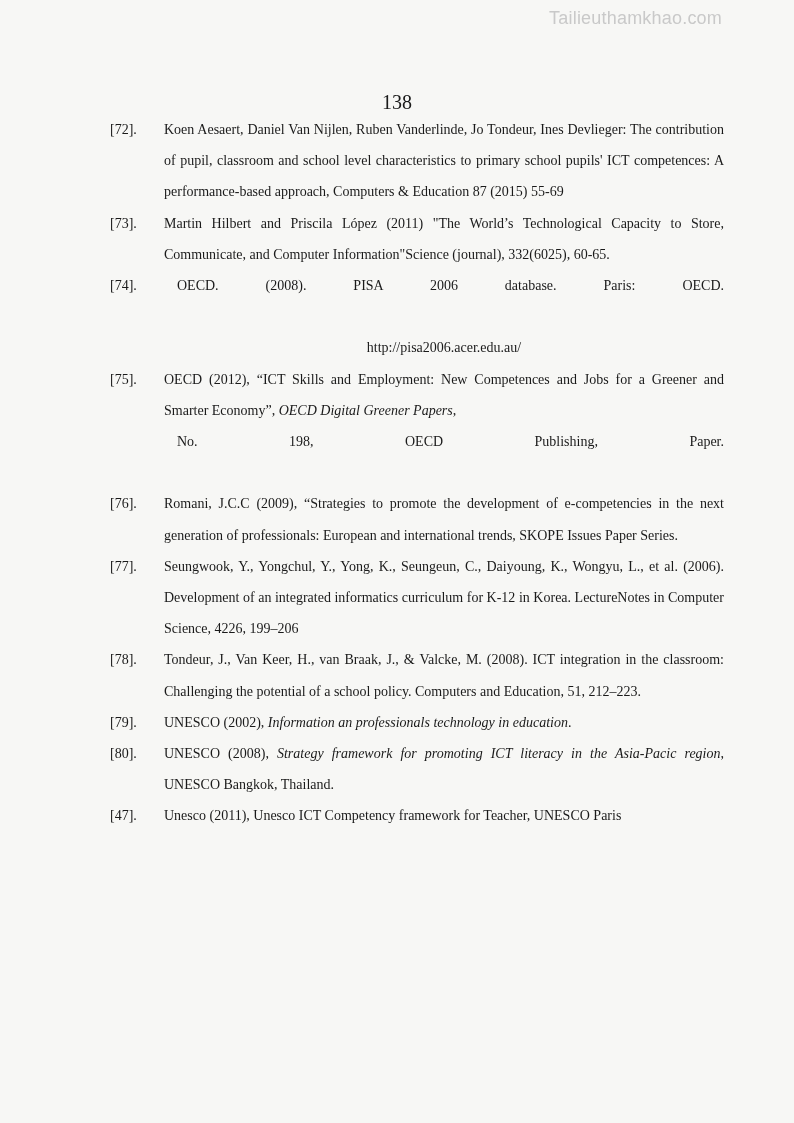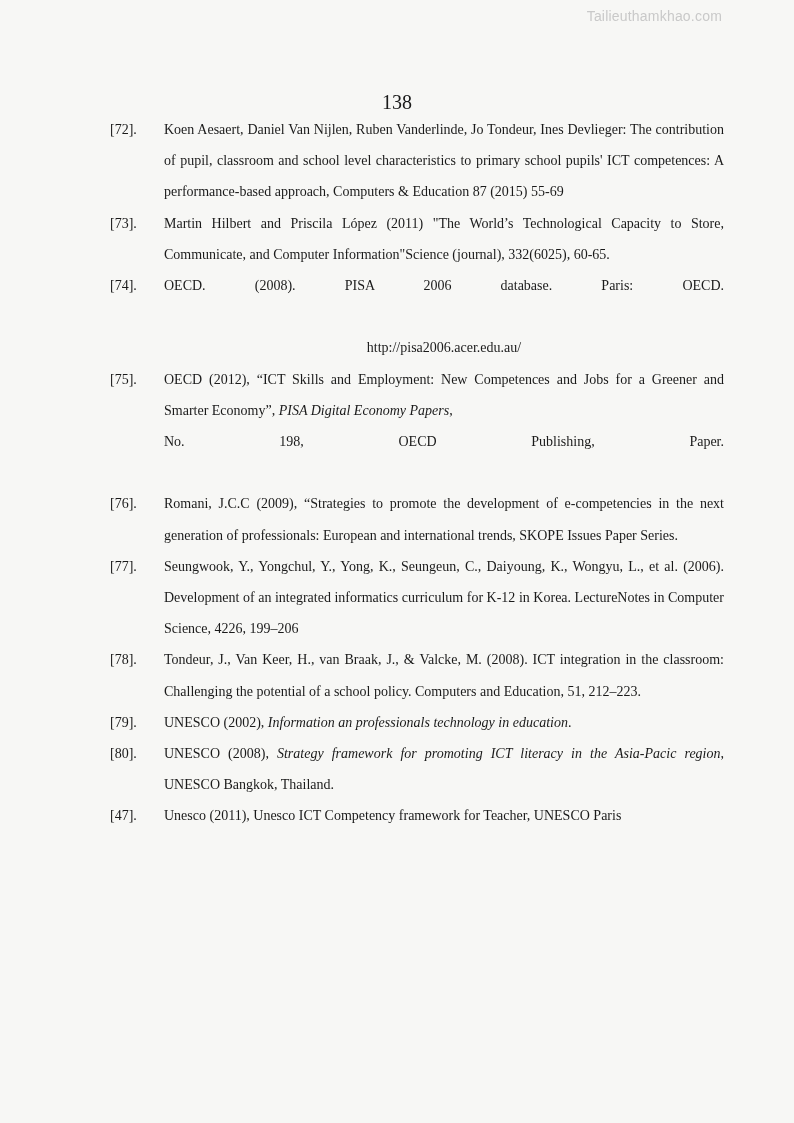--- a/index.html
+++ b/index.html
@@ -14,21 +14,21 @@
     color: #1a1a1a;
     position: relative;
     overflow: hidden;
   }
 
   .watermark {
     position: absolute;
     top: 8px;
     right: 72px;
     font-family: "Liberation Sans", sans-serif;
-    font-size: 14px;
+    font-size: 18px;
     color: #c9c9c9;
     letter-spacing: 0.2px;
     user-select: none;
     white-space: nowrap;
   }
 
   .page-number {
     position: absolute;
     top: 92px;
     left: 0;
@@ -63,20 +63,21 @@
     text-align: justify;
     text-justify: inter-word;
     hyphens: none;
   }
 
   
   .ref-body .stretch {
     display: block;
     text-align: justify;
     text-justify: inter-word;
+    margin-left: 13px;
   }
   .ref-body .stretch::after {
     content: "";
     display: inline-block;
     width: 100%;
     height: 0;
   }
   .ref-body .tail {
     display: block;
     text-align: center;
@@ -102,21 +103,21 @@
     </div>
     <div class="ref">
       <div class="ref-label">[74].</div>
       <div class="ref-body">
         <span class="stretch">OECD. (2008). PISA 2006 database. Paris: OECD.</span>
         <span class="tail">http://pisa2006.acer.edu.au/</span>
       </div>
     </div>
     <div class="ref">
       <div class="ref-label">[75].</div>
-      <div class="ref-body"><span>OECD (2012), “ICT Skills and Employment: New Competences and Jobs for a Greener and Smarter Economy”, </span><span class="it">PISA Digital Economy Papers</span><span>,</span><span class="stretch">No. 198, OECD Publishing, Paper.</span></div>
+      <div class="ref-body"><span>OECD (2012), “ICT Skills and Employment: New Competences and Jobs for a Greener and Smarter Economy”, </span><span class="it">OECD Digital Greener Papers</span><span>,</span><span class="stretch">No. 198, OECD Publishing, Paper.</span></div>
     </div>
     <div class="ref">
       <div class="ref-label">[76].</div>
       <div class="ref-body"><span>Romani, J.C.C (2009), “Strategies to promote the development of e-competencies in the next generation of professionals: European and international trends, SKOPE Issues Paper Series.</span></div>
     </div>
     <div class="ref">
       <div class="ref-label">[77].</div>
       <div class="ref-body"><span>Seungwook, Y., Yongchul, Y., Yong, K., Seungeun, C., Daiyoung, K., Wongyu, L., et al. (2006). Development of an integrated informatics curriculum for K-12 in Korea. LectureNotes in Computer Science, 4226, 199–206</span></div>
     </div>
     <div class="ref">

